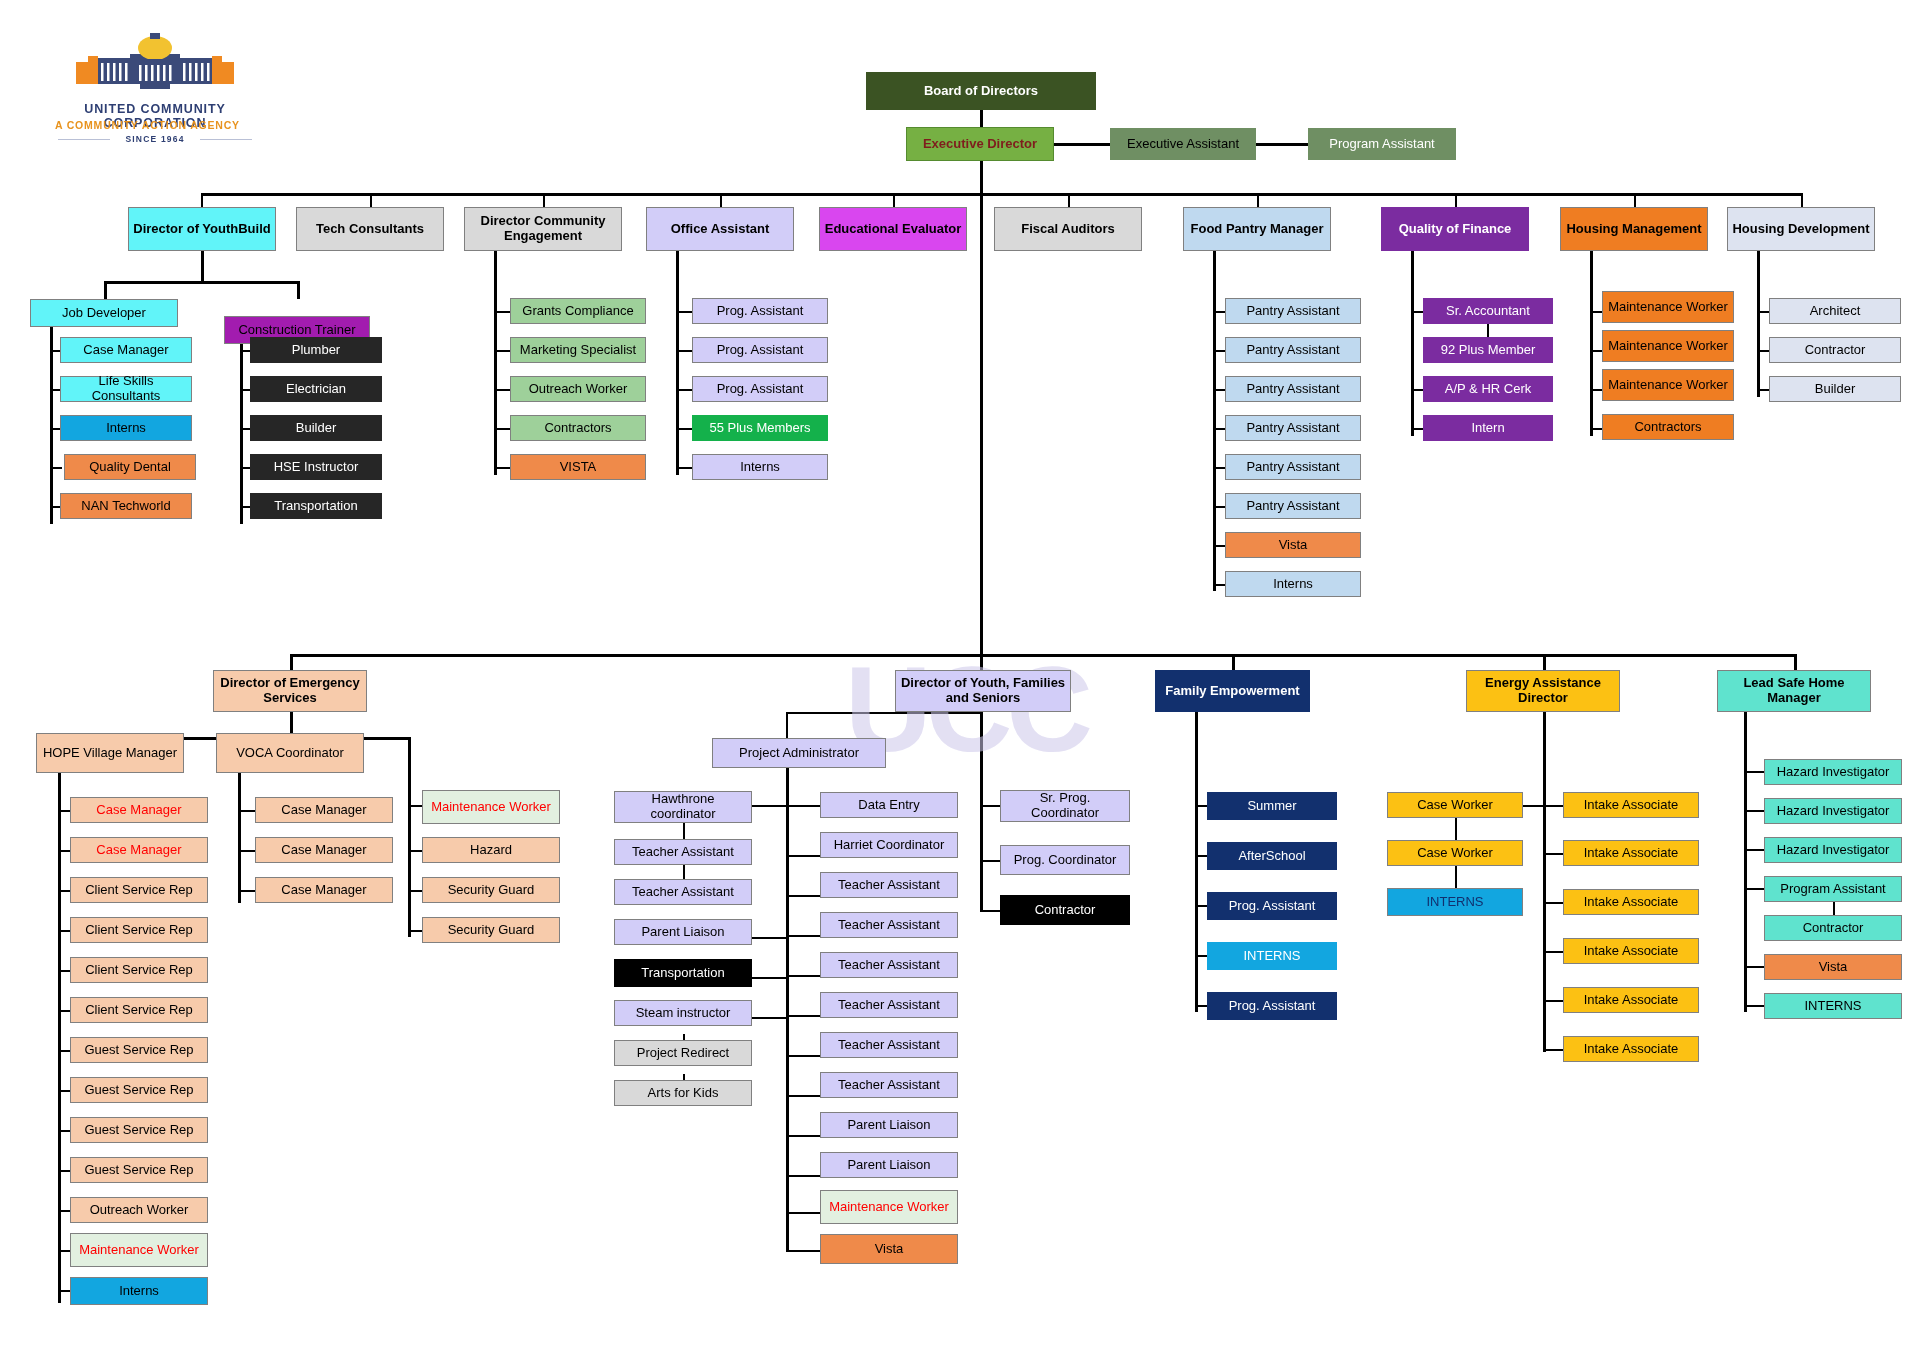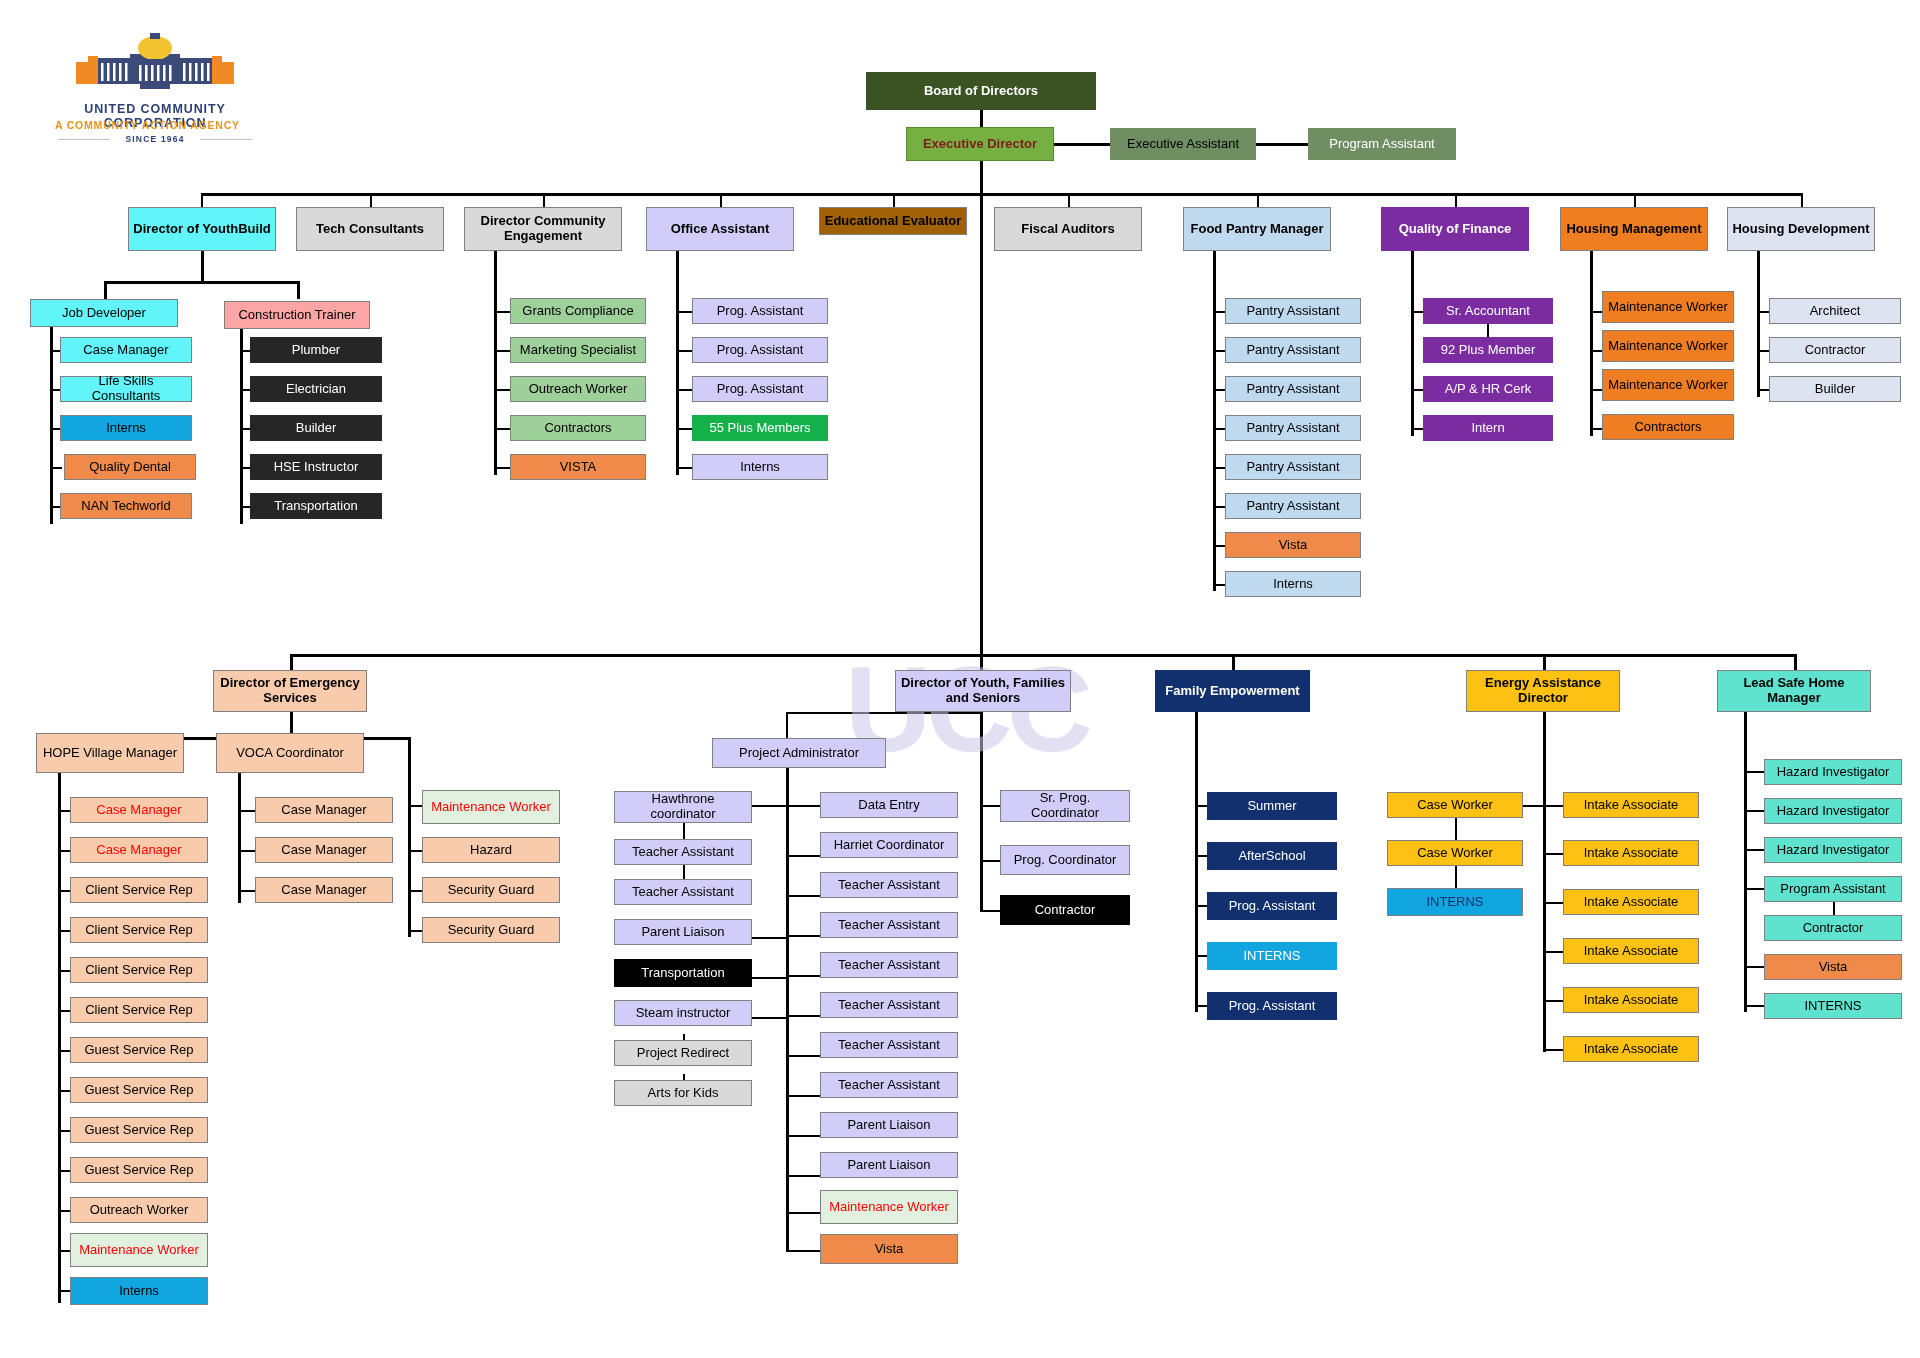--- a/index.html
+++ b/index.html
@@ -96,34 +96,34 @@
   <div class="line vl2" style="left:1068px;top:193px;height:14px"></div>
   <div class="line vl2" style="left:1257px;top:193px;height:14px"></div>
   <div class="line vl2" style="left:1455px;top:193px;height:14px"></div>
   <div class="line vl2" style="left:1634px;top:193px;height:14px"></div>
   <div class="line vl2" style="left:1801px;top:193px;height:14px"></div>
 
   <div class="node b" style="left:128px;top:207px;width:148px;height:44px;background:#61f4f9">Director of YouthBuild</div>
   <div class="node b" style="left:296px;top:207px;width:148px;height:44px;background:#d9d9d9">Tech Consultants</div>
   <div class="node b" style="left:464px;top:207px;width:158px;height:44px;background:#d9d9d9">Director Community Engagement</div>
   <div class="node b" style="left:646px;top:207px;width:148px;height:44px;background:#d2cdf8">Office Assistant</div>
-  <div class="node b" style="left:819px;top:207px;width:148px;height:28px;background:#a16207">Educational Evaluator</div>
+  <div class="node b" style="left:819px;top:207px;width:148px;height:44px;background:#d946ef">Educational Evaluator</div>
   <div class="node b" style="left:994px;top:207px;width:148px;height:44px;background:#d9d9d9">Fiscal Auditors</div>
   <div class="node b" style="left:1183px;top:207px;width:148px;height:44px;background:#bfd9ef">Food Pantry Manager</div>
   <div class="node b" style="left:1381px;top:207px;width:148px;height:44px;background:#7b2ca0;color:#fff;border-color:#7b2ca0">Quality of Finance</div>
   <div class="node b" style="left:1560px;top:207px;width:148px;height:44px;background:#ef7d22">Housing Management</div>
   <div class="node b" style="left:1727px;top:207px;width:148px;height:44px;background:#dde3f0">Housing Development</div>
 
   <div class="line vl" style="left:201px;top:251px;height:32px"></div>
   <div class="line hl" style="left:104px;top:281px;width:196px"></div>
   <div class="line vl" style="left:104px;top:281px;height:18px"></div>
   <div class="line vl" style="left:297px;top:281px;height:18px"></div>
 
   <div class="node" style="left:30px;top:299px;width:148px;height:28px;background:#61f4f9">Job Developer</div>
-  <div class="node" style="left:224px;top:301px;width:146px;height:28px;background:#fca5a5">Construction Trainer</div>
+  <div class="node" style="left:224px;top:316px;width:146px;height:28px;background:#a21caf">Construction Trainer</div>
 
   <div class="line vl" style="left:50px;top:327px;height:197px"></div>
   <div class="line hl2" style="left:50px;top:350px;width:12px"></div>
   <div class="line hl2" style="left:50px;top:389px;width:12px"></div>
   <div class="line hl2" style="left:50px;top:428px;width:12px"></div>
   <div class="line hl2" style="left:50px;top:467px;width:12px"></div>
   <div class="line hl2" style="left:50px;top:506px;width:12px"></div>
   <div class="node" style="left:60px;top:337px;width:132px;height:26px;background:#61f4f9">Case Manager</div>
   <div class="node" style="left:60px;top:376px;width:132px;height:26px;background:#61f4f9">Life Skills Consultants</div>
   <div class="node" style="left:60px;top:415px;width:132px;height:26px;background:#12a6e0">Interns</div>

